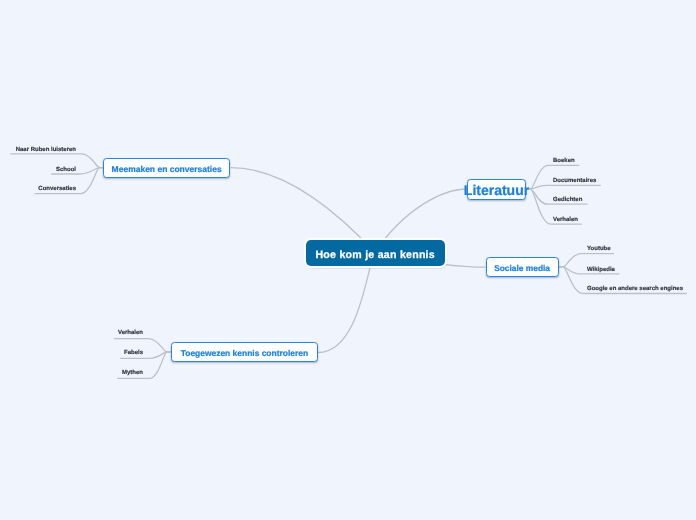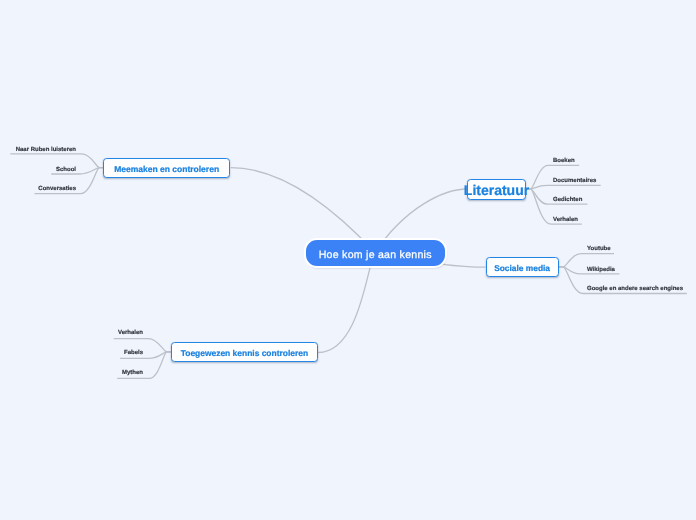--- a/index.html
+++ b/index.html
@@ -3,21 +3,21 @@
 <meta charset="utf-8">
 <style>
   html,body{margin:0;padding:0;}
   body{width:696px;height:520px;overflow:hidden;background:#f0f4fd;
        font-family:"Liberation Sans",sans-serif;-webkit-font-smoothing:antialiased;text-rendering:geometricPrecision;}
   #canvas{position:relative;width:696px;height:520px;background:#f0f4fd;}
   .node,.leaf{transform:translateZ(0);}
   svg.edges{position:absolute;left:0;top:0;width:696px;height:520px;overflow:visible;}
   .node{position:absolute;box-sizing:border-box;display:flex;align-items:center;justify-content:center;
         white-space:nowrap;}
-  .node-root{background:#3b82f6;border-radius:11px;color:#ffffff;font-weight:normal;-webkit-text-stroke:0.25px #ffffff;
+  .node-root{background:#0369a1;border-radius:5px;color:#ffffff;font-weight:bold;-webkit-text-stroke:0.25px #ffffff;
              box-shadow:0 0 0 2px #ffffff, 1px 2px 2px rgba(40,60,90,.30);}
   .node-branch{background:#ffffff;border:1.6px solid #2585e6;border-radius:3.6px;color:#1b82e0;font-weight:bold;-webkit-text-stroke:0.22px #1b82e0;
                box-shadow:0 1px 2px rgba(40,60,90,.35);}
   .leaf{position:absolute;color:#2e343d;font-weight:bold;white-space:nowrap;line-height:1;-webkit-text-stroke:0.16px #2e343d;}
 </style>
 </head>
 <body>
 
 <div id="canvas">
   <svg class="edges" viewBox="0 0 696 520">
@@ -42,21 +42,21 @@
       <path d="M558.3,266.9 L563.3,266.9 C566.8,266.9 572.2,293.5 583.0,293.5 L686.8,293.5"></path>
 
       <path d="M170.7,351.9 L166.8,351.9 C163.5,351.9 158.5,338.6 148.4,338.6 L113.8,338.6"></path>
       <path d="M170.7,351.9 L166.8,351.9 C163.6,351.9 158.8,358.4 149.0,358.4 L120.1,358.4"></path>
       <path d="M170.7,351.9 L166.8,351.9 C163.7,351.9 159.0,378.4 149.5,378.4 L117.2,378.4"></path>
     </g>
   </svg>
 
   <div class="node node-root" style="left:305.5px;top:239.5px;width:139.2px;height:26.5px;font-size:10.6px;letter-spacing:0.25px;text-indent:0.25px;padding-top:4px;">Hoe kom je aan kennis</div>
 
-  <div class="node node-branch" style="left:103.4px;top:157.6px;width:126.5px;height:20.6px;font-size:8.5px;padding-top:2px;">Meemaken en controleren</div>
+  <div class="node node-branch" style="left:103.4px;top:157.6px;width:126.5px;height:20.6px;font-size:8.5px;padding-top:2px;">Meemaken en conversaties</div>
 
   <div class="node node-branch" style="left:467.1px;top:179.1px;width:58.8px;height:20.8px;font-size:14px;padding-top:2px;">Literatuur</div>
 
   <div class="node node-branch" style="left:485.5px;top:257px;width:73.2px;height:20.2px;font-size:8.4px;padding-top:2px;">Sociale media</div>
 
   <div class="node node-branch" style="left:170.5px;top:341.9px;width:147.8px;height:20.4px;font-size:8.45px;padding-top:2px;">Toegewezen kennis controleren</div>
 
   <div class="leaf" style="left:0px;top:146.6px;width:76px;text-align:right;font-size:6px;">Naar Ruben luisteren</div>
   <div class="leaf" style="left:0px;top:166.6px;width:76px;text-align:right;font-size:6px;">School</div>
   <div class="leaf" style="left:0px;top:186.1px;width:76px;text-align:right;font-size:6px;">Conversaties</div>

